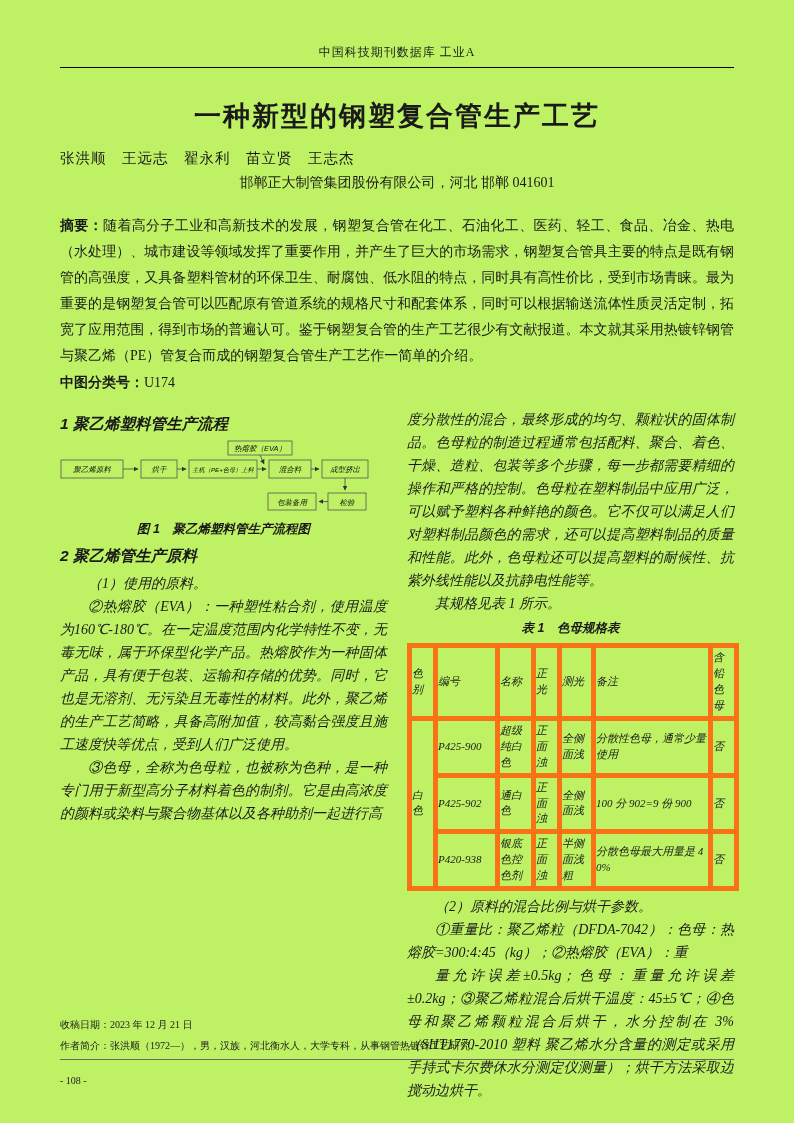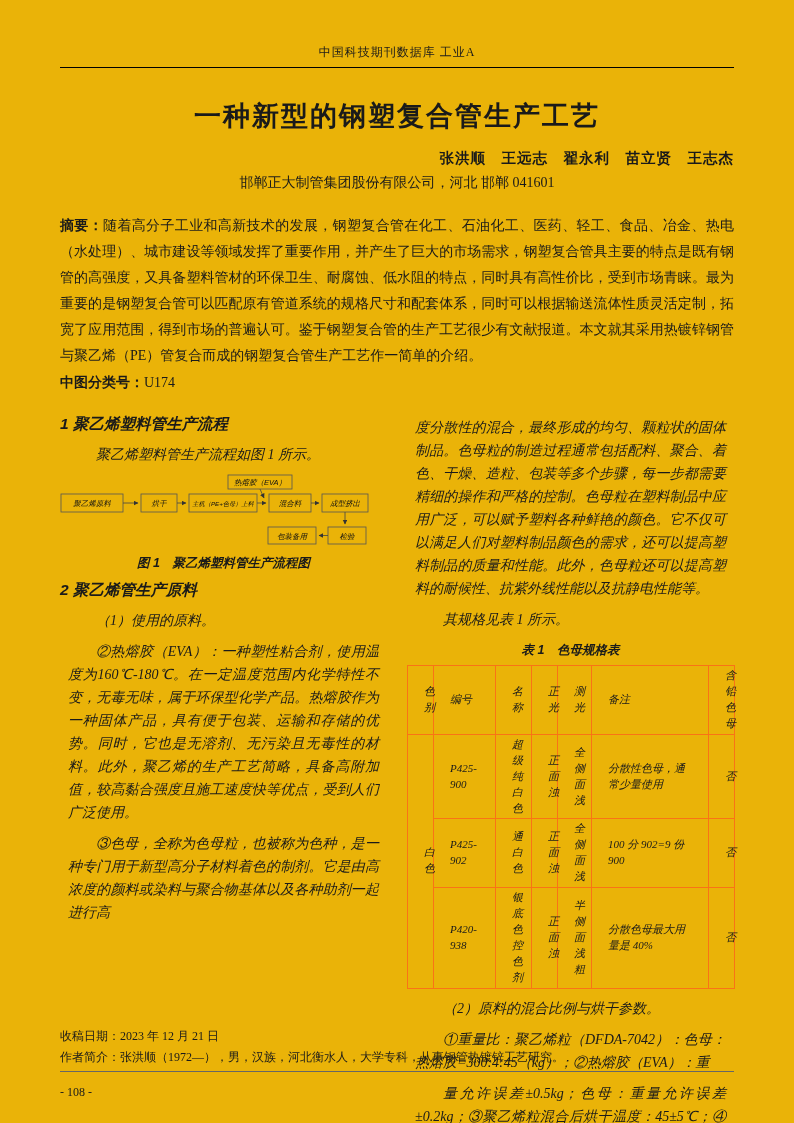--- a/index.html
+++ b/index.html
@@ -1,51 +1,51 @@
 <!DOCTYPE html>
 <html><head>
 <meta charset="utf-8">
 <style>
   html,body { margin:0; padding:0; background:#e8e8e8; }
   .page {
-    width:794px; height:1123px; margin:0 auto; background:#eab308;
+    width:794px; height:1123px; margin:0 auto; background:#bef264;
     box-sizing:border-box; padding:44px 60px 0 60px; position:relative;
     font-family:"Liberation Serif", serif; color:#1a1a1a; overflow:hidden;
   }
   .running-head { text-align:center; font-size:12px; letter-spacing:1px; padding-bottom:4px; }
   .head-rule { border:none; border-top:1.5px solid #000; margin:2px 0 0 0; }
   .title {
     text-align:center; font-family:"Liberation Sans", sans-serif;
     font-size:27px; font-weight:700; letter-spacing:2px; margin:30px 0 15px 0;
   }
-  .authors { text-align:right; font-size:14.5px; margin:6px 0; letter-spacing:1px;font-weight:bold; }
+  .authors { text-align:left; font-size:14.5px; margin:6px 0; letter-spacing:1px; }
   .affiliation { text-align:center; font-size:14px; margin:6px 0 20px 0; }
   .abstract, .kv { font-size:14px; line-height:26px; text-align:justify; margin:0; }
   .lab { font-family:"Liberation Sans", sans-serif; font-weight:700; }
   .columns { display:flex; gap:20px; margin-top:12px;font-style:italic; }
   .col { width:327px; font-size:14px; line-height:23px; text-align:justify; }
   .sec { font-family:"Liberation Sans", sans-serif; font-size:15.5px; font-weight:700; margin:4px 0 5px 0; }
-  p { margin:8px; }
+  p { margin:0; }
   .indent { text-indent:2em; }
   .caption {
     text-align:center; font-family:"Liberation Sans", sans-serif;
     font-weight:700; font-size:12.5px; line-height:22px; margin:2px 0 4px 0;
   }
   .diagram { display:block; margin:4px 0 0 0; }
   .diagram rect { fill:none; stroke:#555; stroke-width:0.8; }
   .diagram line { stroke:#444; stroke-width:0.8; }
   .diagram text { fill:#111; font-size:7.5px; text-anchor:middle; font-family:"Liberation Sans", sans-serif; }
   .diagram text.small { font-size:6.2px; }
   table.spec { border-collapse:collapse; width:100%; table-layout:fixed; font-size:11px; line-height:1.45; margin:2px 0 4px 0; }
   table.spec th, table.spec td {
-    border:1px solid #f97316; padding:2px 16px; font-weight:400;
+    border:5px solid #f97316; padding:2px 0; font-weight:400;
     text-align:left; vertical-align:middle; word-break:break-all;
   }
   .c1{width:26px}.c2{width:62px}.c3{width:36px}.c4{width:26px}.c5{width:34px}.c6{width:117px}.c7{width:26px}
-  .footer { position:absolute; left:60px; right:60px; bottom:20px; font-size:12px; line-height:21px; }
+  .footer { position:absolute; left:60px; right:60px; bottom:32px; font-size:10px; line-height:21px; }
   .pageno { border-top:1px solid #666; margin-top:3px; padding-top:10px; }
 </style>
 </head>
 <body>
 
 <div class="page">
 
   <div class="running-head">中国科技期刊数据库 工业A</div>
   <hr class="head-rule">
 
@@ -53,21 +53,20 @@
   <div class="authors">张洪顺　王远志　翟永利　苗立贤　王志杰</div>
   <div class="affiliation">邯郸正大制管集团股份有限公司，河北 邯郸 041601</div>
 
   <p class="abstract"><span class="lab">摘要：</span><span>随着高分子工业和高新技术的发展，钢塑复合管在化工、石油化工、医药、轻工、食品、冶金、热电（水处理）、城市建设等领域发挥了重要作用，并产生了巨大的市场需求，钢塑复合管具主要的特点是既有钢管的高强度，又具备塑料管材的环保卫生、耐腐蚀、低水阻的特点，同时具有高性价比，受到市场青睐。最为重要的是钢塑复合管可以匹配原有管道系统的规格尺寸和配套体系，同时可以根据输送流体性质灵活定制，拓宽了应用范围，得到市场的普遍认可。鉴于钢塑复合管的生产工艺很少有文献报道。本文就其采用热镀锌钢管与聚乙烯（PE）管复合而成的钢塑复合管生产工艺作一简单的介绍。</span></p>
   <p class="kv"><span class="lab">中图分类号：</span><span>U174</span></p>
 
   <div class="columns">
 
     <div class="col">
       <div class="sec">1 聚乙烯塑料管生产流程</div>
-      <p class="indent">聚乙烯塑料管生产流程如图 1 所示。</p>
 
       <svg class="diagram" width="327" height="76" viewBox="0 0 327 76">
         <defs>
           <marker id="arw" markerWidth="7" markerHeight="7" refX="5.5" refY="3" orient="auto">
             <path d="M0,0 L6,3 L0,6 z" fill="#333"></path>
           </marker>
         </defs>
         <rect x="168" y="1" width="64" height="14"></rect>
         <text x="200" y="11">热熔胶（EVA）</text>
 

